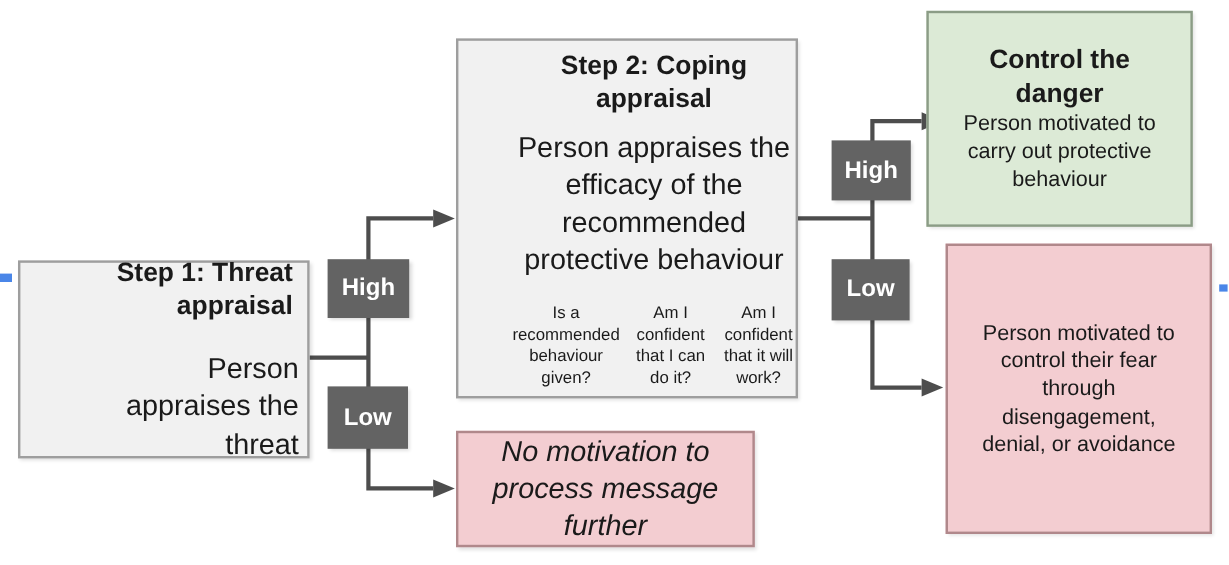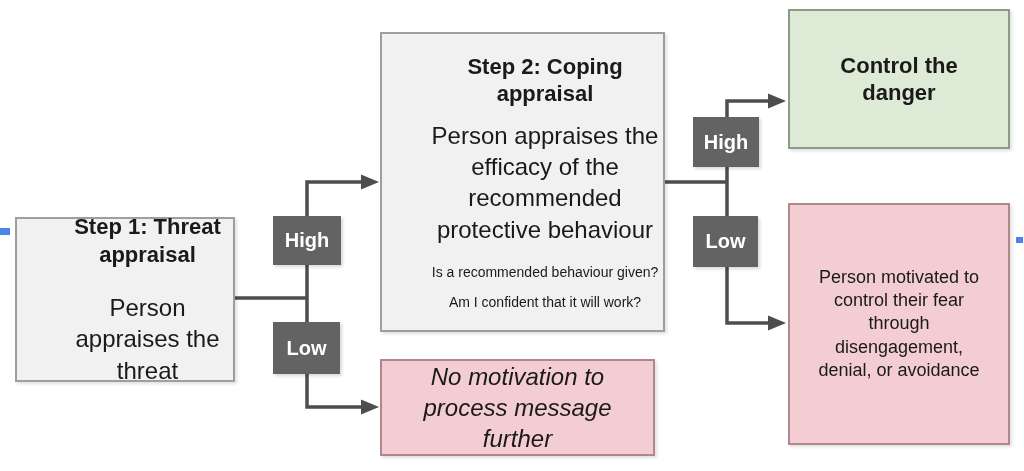--- a/index.html
+++ b/index.html
@@ -33,33 +33,33 @@
     text-align: center;
     box-shadow: 2px 2px 3px rgba(0,0,0,0.12);
   }
   .box.gray  { background: var(--gray-fill, #f1f1f1);  border: 2px solid var(--gray-border, #9e9e9e); padding-left: 45px; }
   .box.green { background: var(--green-fill, #dcead6); border: 2px solid var(--green-border, #8b9c86); }
   .box.pink  { background: var(--pink-fill, #f3cdd1);  border: 2px solid var(--pink-border, #b0888b); }
 
   .box .title { font-weight: bold; font-size: 22px; line-height: 1.25; }
   .box .body  { font-size: 24px; line-height: 1.3; }
 
-  #step1 { left: 15px; top: 217px; width: 220px; height: 165px; gap: 24px; }
+  #step1 { left: 15px; top: 217px; width: 243px; height: 165px; gap: 24px; text-align: right; }
   #step1 .title { max-width: 170px; }
   #step1 .body  { max-width: 180px; }
 
   #step2 { left: 380px; top: 32px; width: 285px; height: 300px; gap: 12px; }
   #step2 .title { max-width: 185px; }
   #step2 .body  { max-width: 235px; }
-  #step2 .questions { font-size: 14px; line-height: 1.3; display: flex; flex-direction: column; gap: 12px; margin-top: 6px; }
+  #step2 .questions { font-size: 14px; line-height: 1.3; display: flex; flex-direction: row; gap: 12px; margin-top: 6px; }
 
-  #no-motivation { left: 380px; top: 359px; width: 275px; height: 97px; }
+  #no-motivation { left: 380px; top: 359px; width: 249px; height: 97px; }
   #no-motivation .body { font-style: italic; max-width: 240px; }
 
-  #control-danger { left: 788px; top: 9px; width: 222px; height: 140px; }
+  #control-danger { left: 772px; top: 9px; width: 222px; height: 180px; }
   #control-danger .title { max-width: 145px; }
   #control-danger .body  { font-size: 18px; max-width: 185px; }
 
   #control-fear { left: 788px; top: 203px; width: 222px; height: 242px; gap: 10px; }
   #control-fear .title { max-width: 150px; }
   #control-fear .body  { font-size: 18px; max-width: 178px; }
 
   .level-label {
     position: absolute;
     box-sizing: border-box;
@@ -105,30 +105,32 @@
   <div class="box gray" id="step1">
     <div class="title">Step 1: Threat appraisal</div>
     <div class="body">Person appraises the threat</div>
   </div>
 
   <div class="box gray" id="step2">
     <div class="title">Step 2: Coping appraisal</div>
     <div class="body">Person appraises the efficacy of the recommended protective behaviour</div>
     <div class="questions">
       <span>Is a recommended behaviour given?</span>
+      <span>Am I confident that I can do it?</span>
       <span>Am I confident that it will work?</span>
     </div>
   </div>
 
   <div class="box pink" id="no-motivation">
     <div class="body">No motivation to process message further</div>
   </div>
 
   <div class="box green" id="control-danger">
     <div class="title">Control the danger</div>
+    <div class="body">Person motivated to carry out protective behaviour</div>
   </div>
 
   <div class="box pink" id="control-fear">
     <div class="body">Person motivated to control their fear through disengagement, denial, or avoidance</div>
   </div>
 
   <div class="level-label" id="label-left-high">High</div>
   <div class="level-label" id="label-left-low">Low</div>
   <div class="level-label" id="label-right-high">High</div>
   <div class="level-label" id="label-right-low">Low</div>

